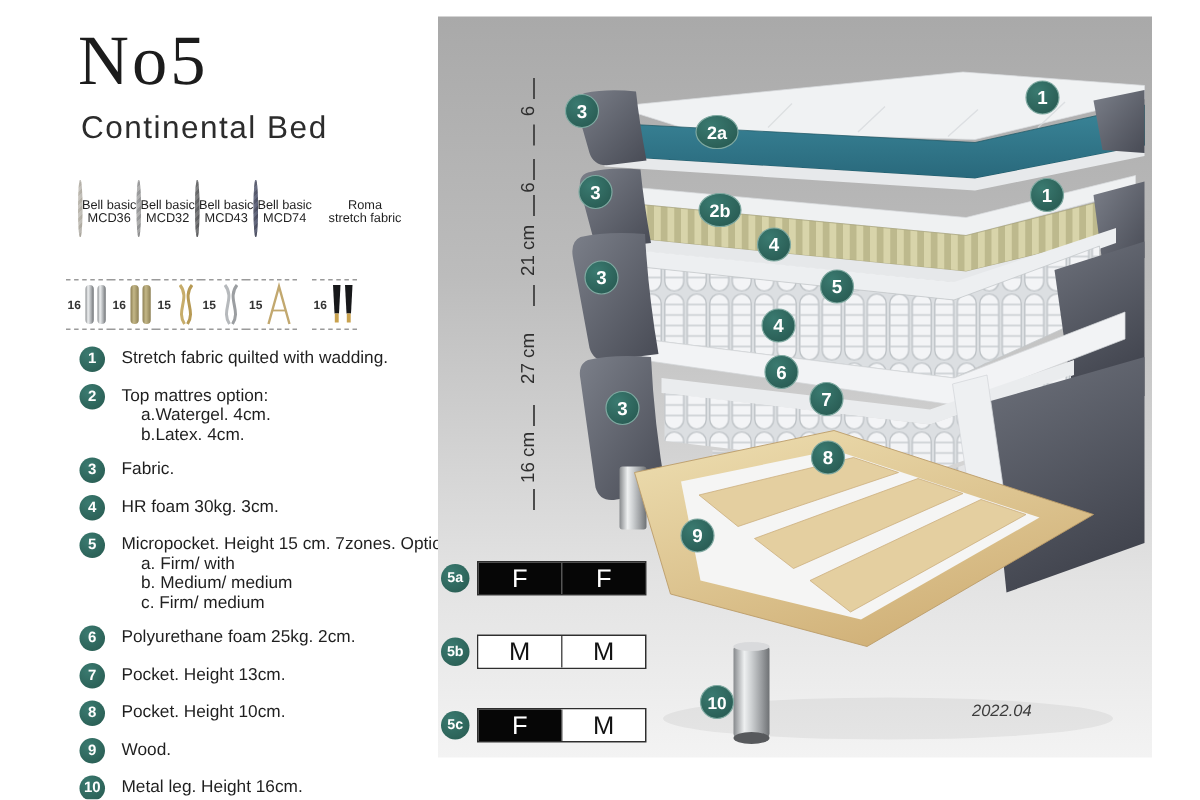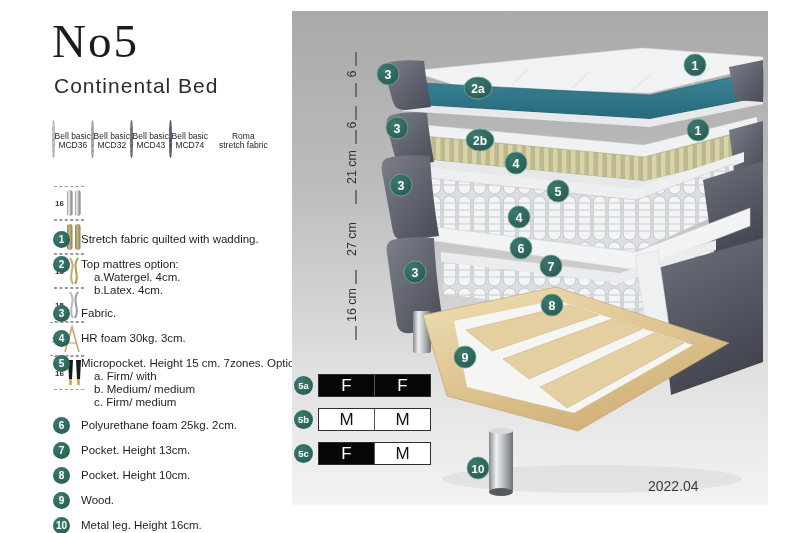--- a/index.html
+++ b/index.html
@@ -18,21 +18,21 @@
   .swatch{width:38px;height:38px;border-radius:50%;
           box-shadow:inset -3px -4px 6px rgba(0,0,0,.25), inset 3px 4px 5px rgba(255,255,255,.35);}
   .sw-0{background:repeating-linear-gradient(135deg,#efeadf 0 2px,#d7d0c0 2px 4px);}
   .sw-1{background:repeating-linear-gradient(135deg,#c9c9c9 0 2px,#a2a3a5 2px 4px);}
   .sw-2{background:repeating-linear-gradient(135deg,#707173 0 2px,#4a4b4d 2px 4px);}
   .sw-3{background:repeating-linear-gradient(135deg,#4a5176 0 2px,#2d3252 2px 4px);}
   .sw-4{background:#fbfbfb;box-shadow:inset 0 0 0 1px #e2e2e2, inset -3px -4px 8px rgba(0,0,0,.06);}
   .fabric-label{margin-top:4px;font-size:8.5px;line-height:9.5px;text-align:center;
                 color:#1f1f1f;white-space:nowrap;}
 
-  .legs-row{position:absolute;left:44px;top:186px;display:flex;align-items:flex-end;flex-direction:column;}
+  .legs-row{position:absolute;left:44px;top:186px;display:flex;align-items:center;}
   .leg-opt{display:flex;align-items:center;gap:1px;width:30px;height:32px;
            border-top:1px dashed #9a9a9a;border-bottom:1px dashed #9a9a9a;justify-content:center;}
   .leg-opt.wide{width:34px;}
   .leg-opt.gap{margin-left:10px;}
   .leg-num{font-size:8px;font-weight:700;color:#333;}
 
   .features{position:absolute;left:53px;top:231px;width:252px;}
   .feature{display:flex;gap:11px;margin-bottom:8px;}
   .badge{flex:0 0 17px;width:17px;height:17px;border-radius:50%;
          background:radial-gradient(circle at 35% 30%,#3a7a70,#27594f);
@@ -40,32 +40,32 @@
          justify-content:center;margin-top:0;}
   .feature-lines{font-size:11.5px;line-height:13px;padding-top:2px;}
   .feature-lines .sub{display:block;margin-left:13px;}
 
   
   .panel{position:absolute;left:292px;top:11px;width:476px;height:494px;
          background:linear-gradient(180deg,#a9a9a9 0%,#bcbcbc 35%,#e2e2e2 75%,#f3f3f3 100%);}
   .panel svg{position:absolute;left:0;top:0;}
 
   .firmness{position:absolute;left:2px;top:364px;}
-  .f-row{display:flex;align-items:center;margin-bottom:13px;height:21px;}
+  .f-row{display:flex;align-items:center;margin-bottom:28px;height:21px;}
   .f-badge{width:19px;height:19px;border-radius:50%;
            background:radial-gradient(circle at 35% 30%,#3a7a70,#27594f);
            color:#fff;font-size:9.5px;font-weight:700;display:flex;align-items:center;
            justify-content:center;margin-right:5px;flex:0 0 19px;}
   .f-bar{display:flex;border:1px solid #2e2e2e;background:#fff;}
   .f-cell{width:55px;height:21px;display:flex;align-items:center;justify-content:center;
           font-size:17px;color:#111;background:#fff;}
   .f-cell + .f-cell{border-left:1px solid #555;}
   .f-cell.filled{background:#060606;color:#fff;}
 
-  .date{position:absolute;left:356px;top:467px;font-size:14px;color:#3c3c3c;}
+  .date{position:absolute;left:356px;top:457px;font-size:11px;color:#3c3c3c;font-style:italic;}
 </style>
 </head>
 <body>
 
 <div class="canvas">
 
   <div class="title">No5</div>
   <div class="subtitle">Continental Bed</div>
 
   <div class="fabrics">

